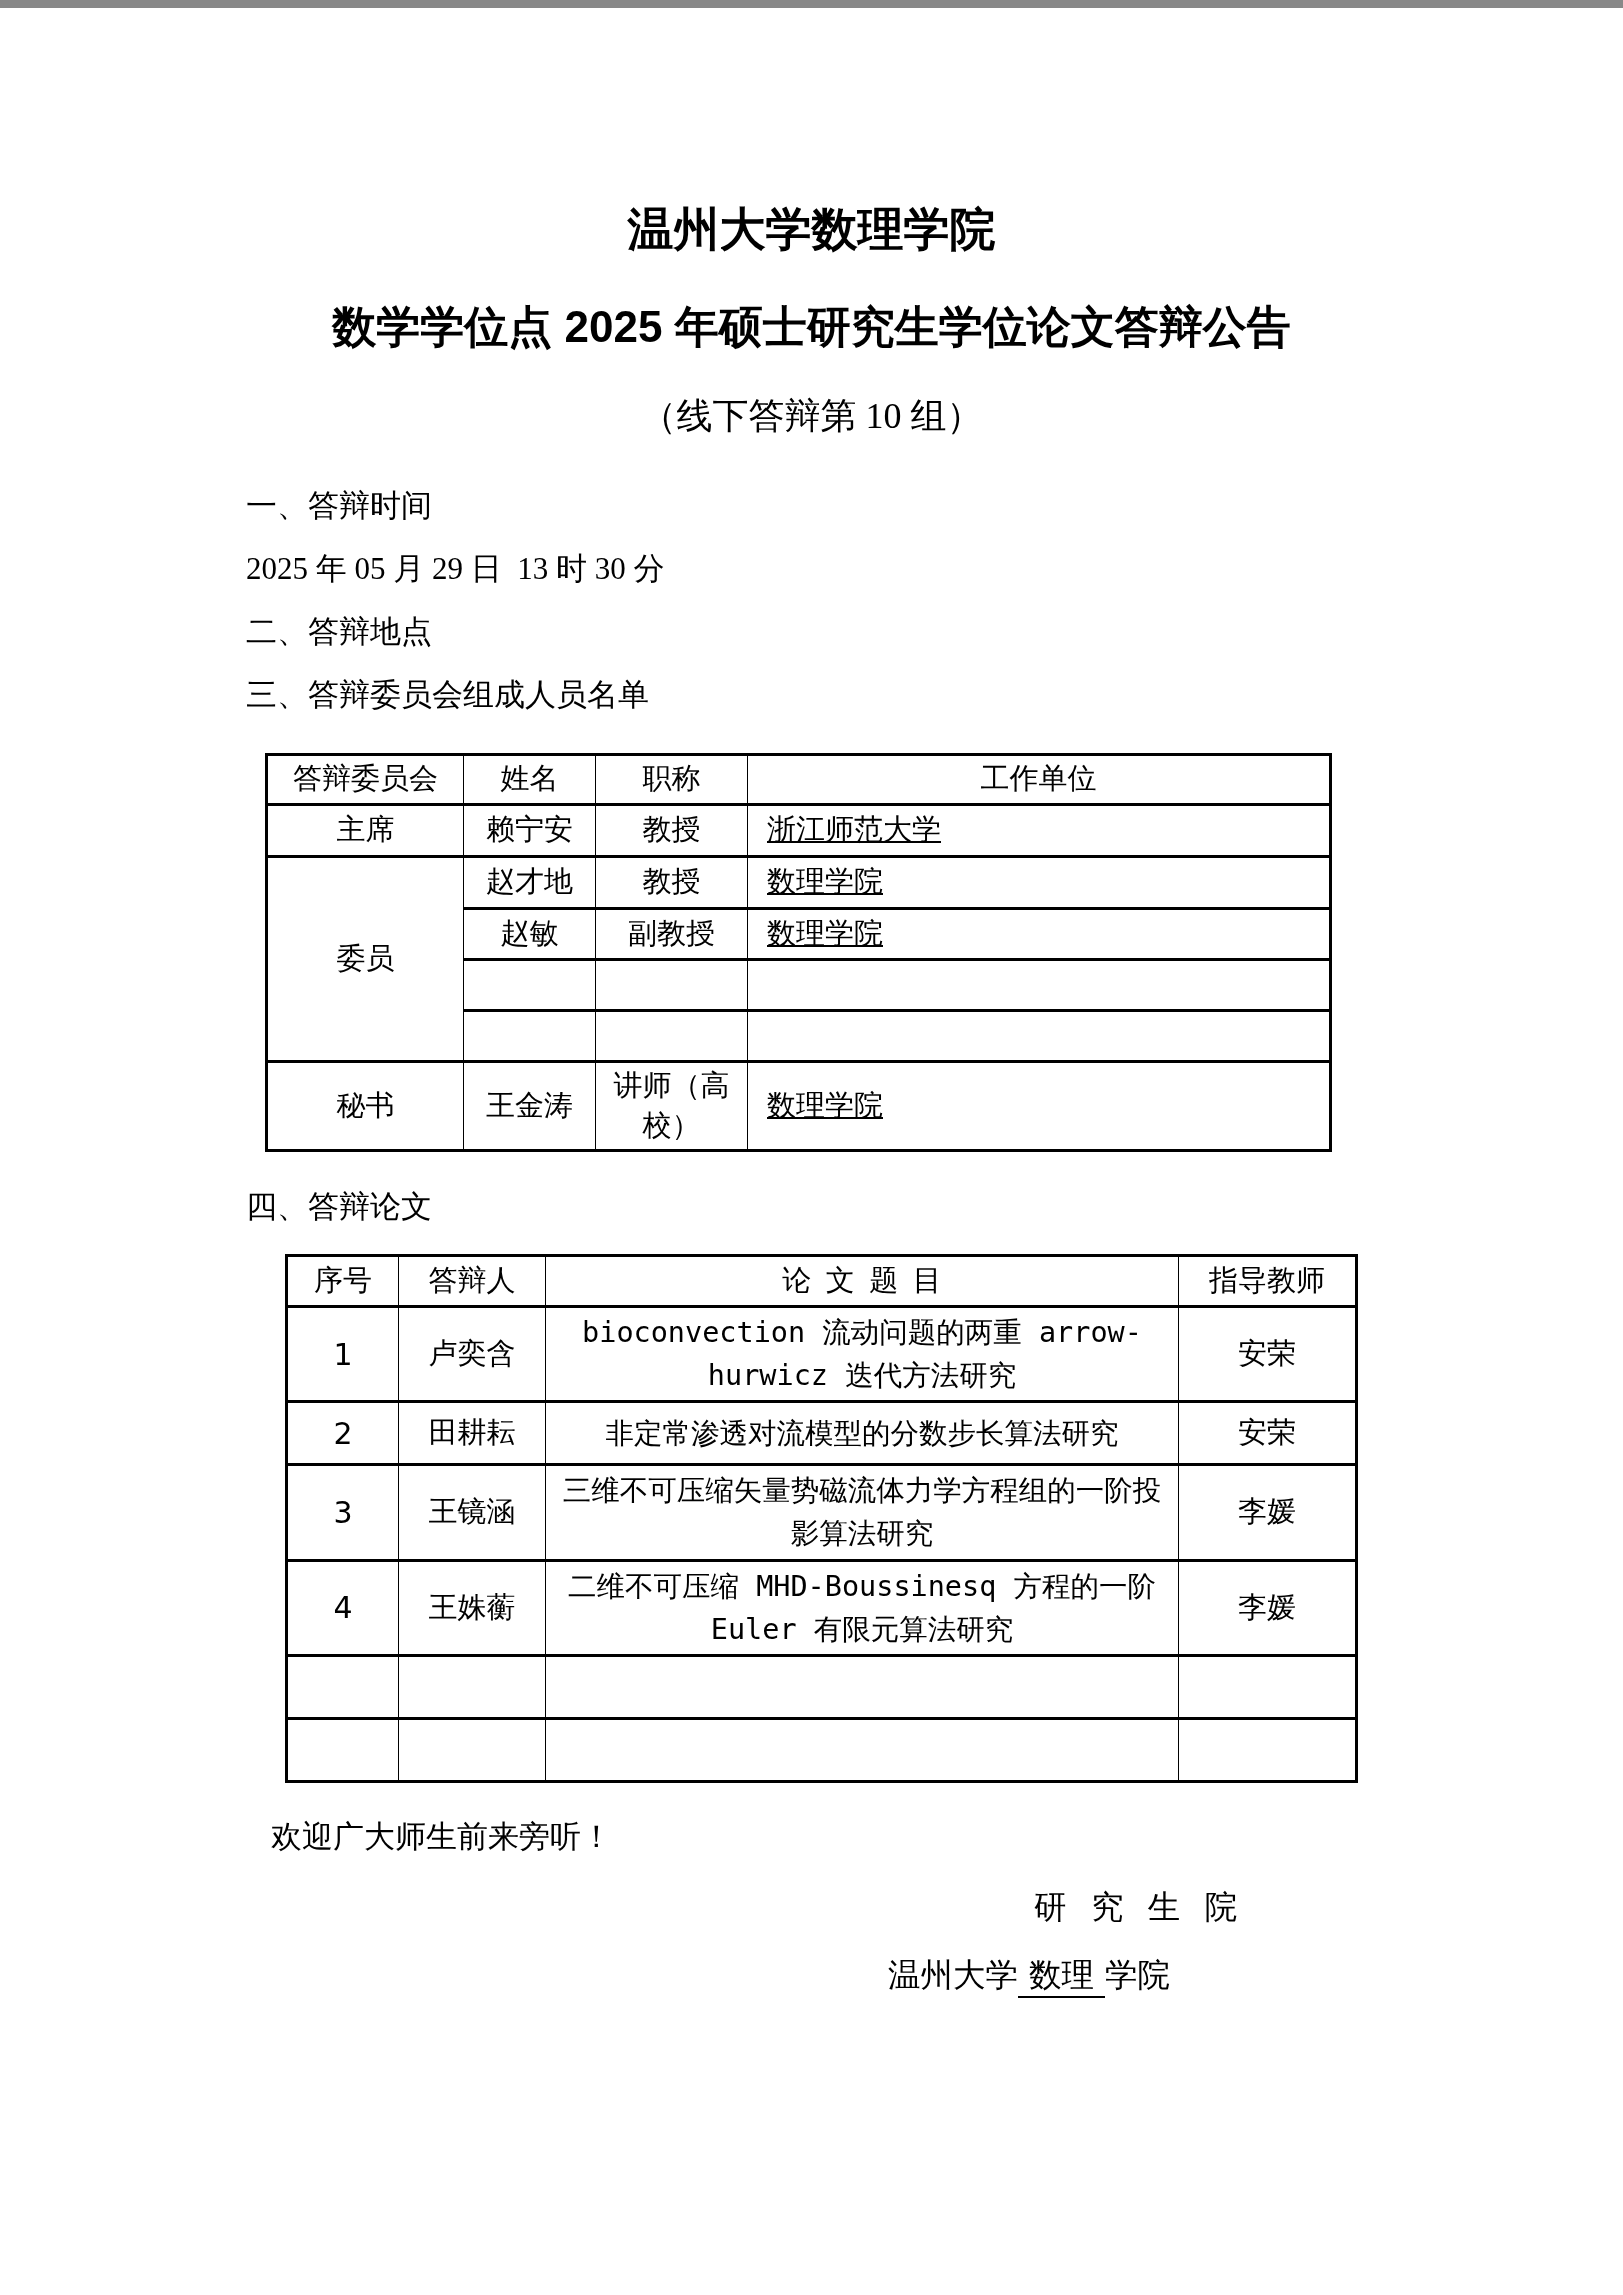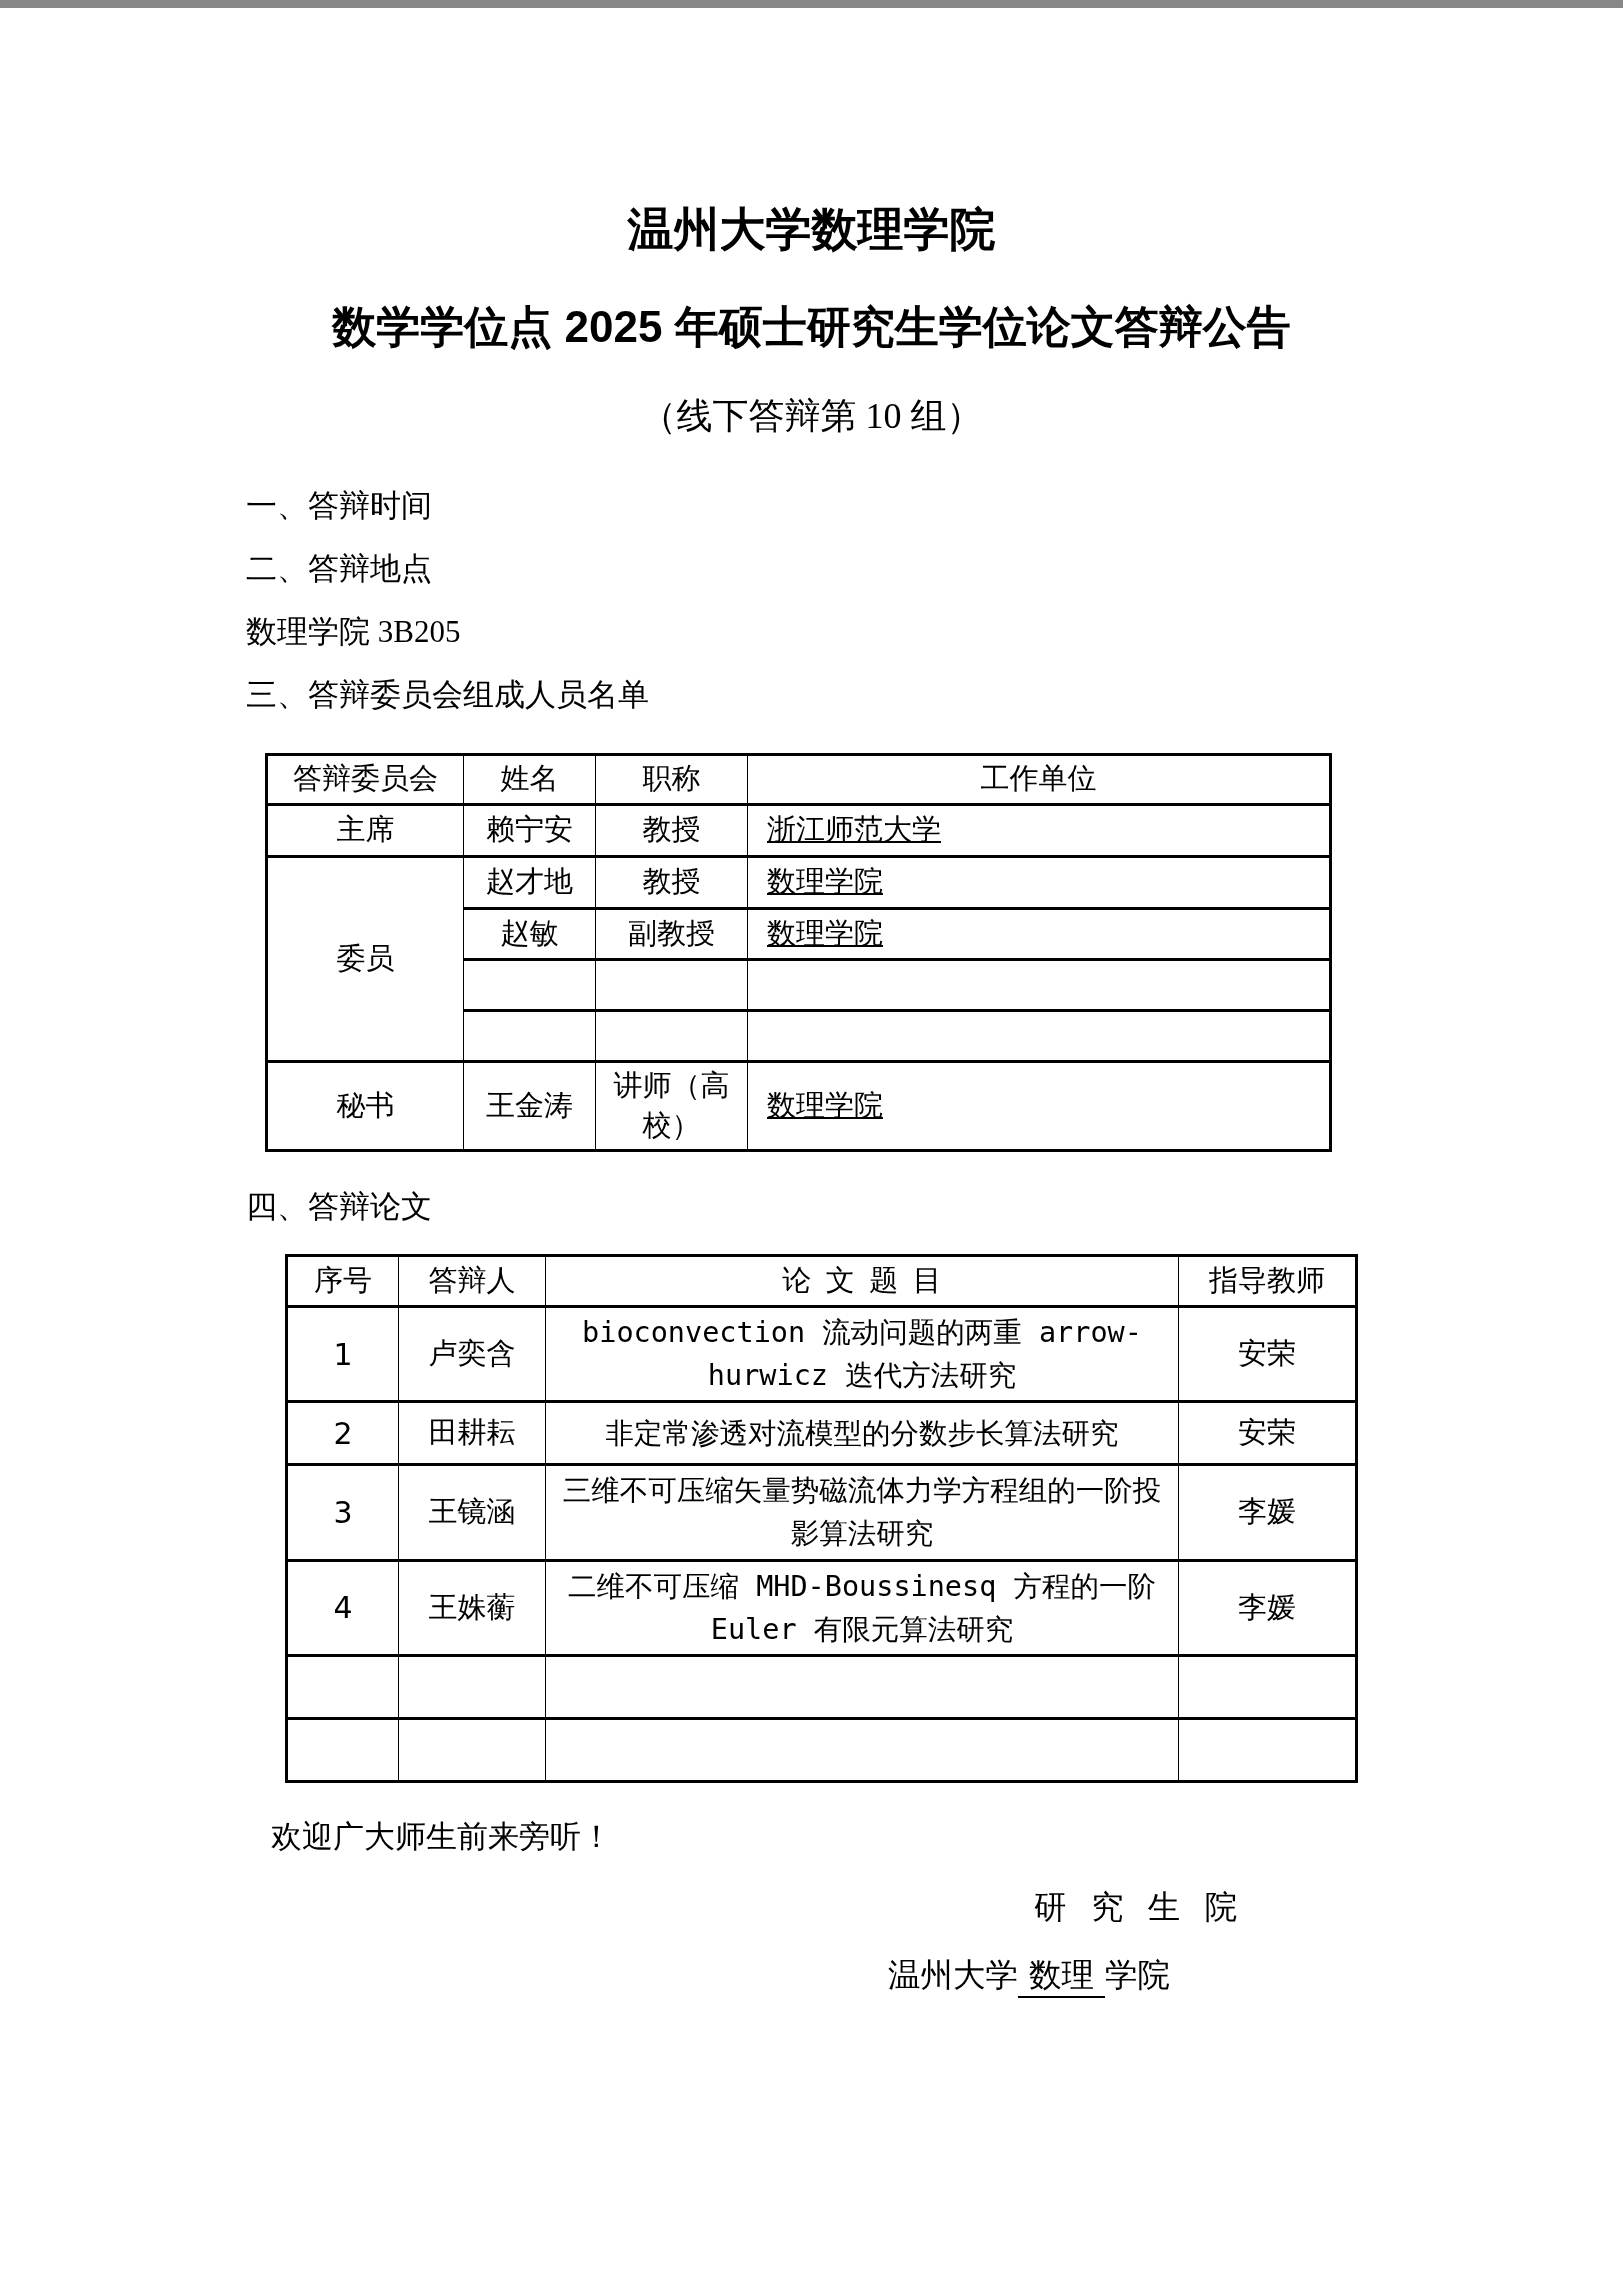--- a/index.html
+++ b/index.html
@@ -45,22 +45,22 @@
 <body>
 
 <div class="page">
 
   <p class="t1">温州大学数理学院</p>
   <p class="t2">数学学位点 2025 年硕士研究生学位论文答辩公告</p>
   <p class="t3">（线下答辩第 10 组）</p>
 
   <div class="sections">
     <p>一、答辩时间</p>
+    <p>2025 年 05 月 29 日  13 时 30 分</p>
     <p>二、答辩地点</p>
-    <p>数理学院 3B205</p>
     <p>三、答辩委员会组成人员名单</p>
   </div>
 
   <table class="committee">
     <colgroup>
         <col>
         <col>
         <col>
         <col>
       </colgroup>

